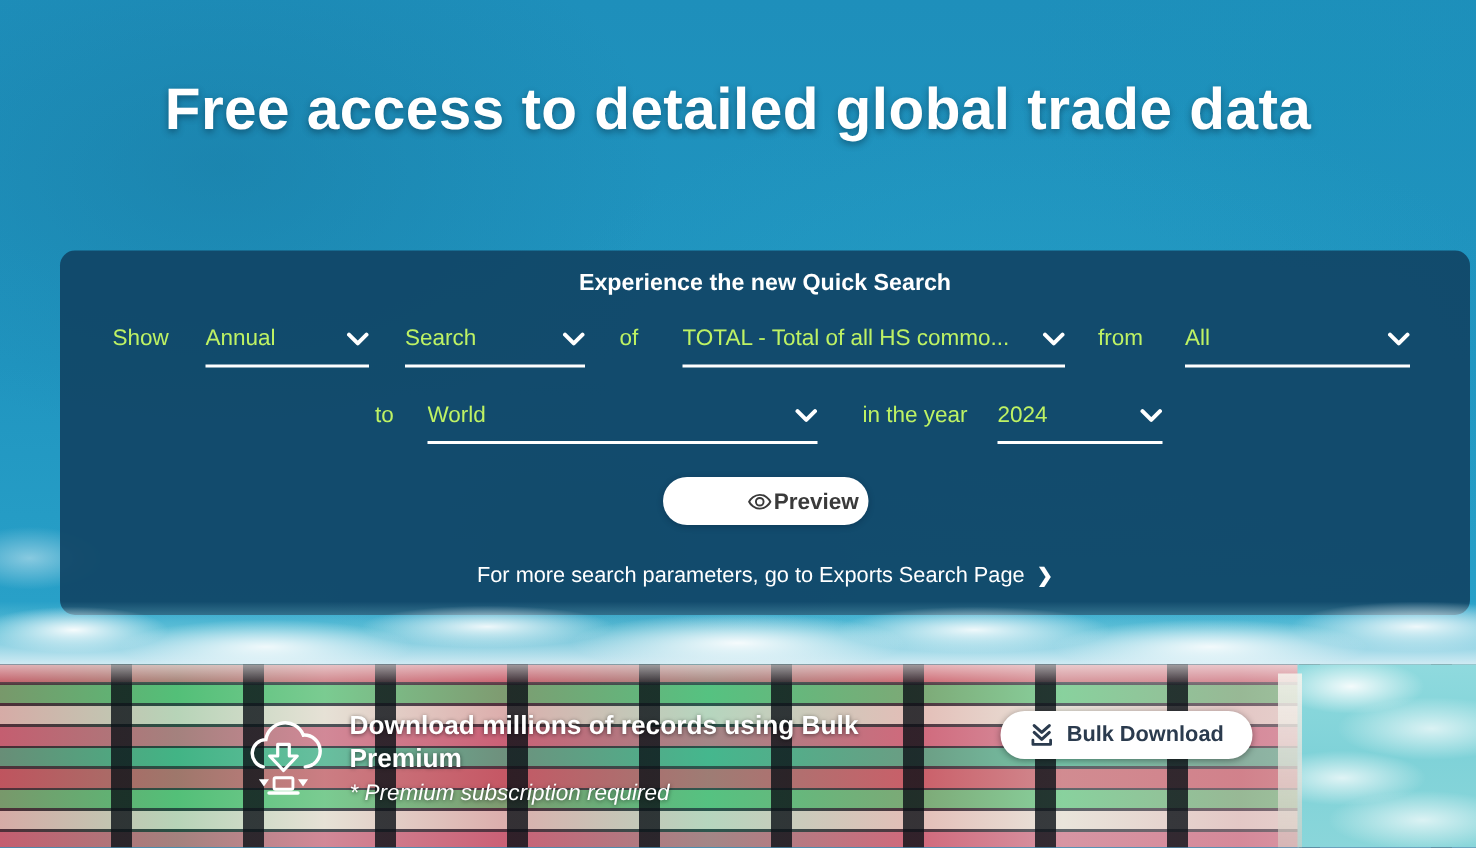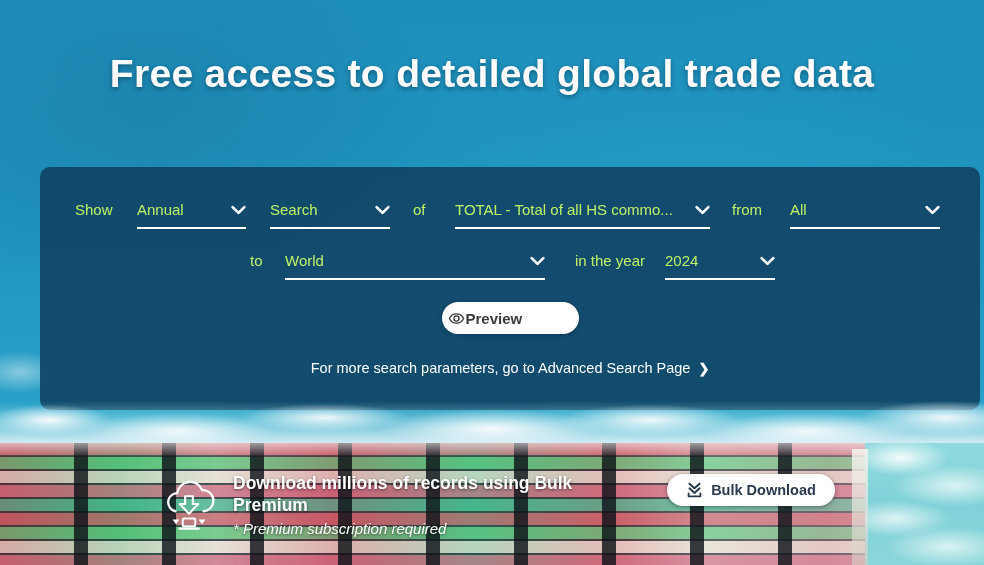--- a/index.html
+++ b/index.html
@@ -63,21 +63,21 @@
   }
   .dd span{white-space:nowrap;overflow:hidden;}
   .dd-frequency{width:109px;margin-right:24px;}
   .dd-flow{width:120px;margin-right:23px;}
   .dd-commodity{width:255px;margin-right:22px;}
   .dd-reporter{width:150px;}
   .dd-partner{width:260px;margin-right:30px;}
   .dd-year{width:110px;}
   .chev{flex:0 0 auto;margin-left:6px;}
   .preview-btn{
-    display:flex;align-items:center;justify-content:flex-start;gap:1px;
+    display:flex;align-items:center;justify-content:flex-end;gap:1px;
     margin:22px auto 0;width:137px;height:32px;border:none;border-radius:16px;
     background:#ffffff;color:#3a3a3a;font-family:"Liberation Sans",sans-serif;
     font-size:15px;font-weight:bold;cursor:pointer;box-shadow:0 1px 4px rgba(0,20,40,.3);
   }
   .advanced{
     margin-top:26px;text-align:center;color:#ffffff;font-size:14.5px;line-height:16px;cursor:pointer;
   }
   .advanced .adv-chev{font-weight:bold;font-size:13px;margin-left:4px;}
   
   .bulk{
@@ -130,20 +130,21 @@
     cursor:pointer;box-shadow:0 1px 5px rgba(0,0,0,.4);
   }
 </style>
 </head>
 <body>
 
 <div class="hero">
   <h1 class="hero-title">Free access to detailed global trade data</h1>
 
   <div class="panel">
+    <div class="panel-heading">Experience the new Quick Search</div>
 
     <div class="row row1">
       <span class="lbl lbl-show">Show</span>
       <div class="dd dd-frequency">
         <span>Annual</span>
         <svg class="chev" width="15" height="10" viewBox="0 0 18 12">
             <polyline points="2,2.5 9,9.5 16,2.5" fill="none" stroke="#ffffff" stroke-width="3.2" stroke-linecap="round" stroke-linejoin="round"></polyline>
           </svg>
       </div>
       <div class="dd dd-flow">
@@ -187,21 +188,21 @@
 
     <button class="preview-btn">
       <svg width="17" height="17" viewBox="0 0 24 24">
         <path d="M12 5.5C7 5.5 3.2 9.4 2 12c1.2 2.6 5 6.5 10 6.5S20.8 14.6 22 12c-1.2-2.6-5-6.5-10-6.5z" fill="none" stroke="#3a3a3a" stroke-width="1.8"></path>
         <circle cx="12" cy="12" r="3.6" fill="none" stroke="#3a3a3a" stroke-width="1.8"></circle>
       </svg>
       <span>Preview</span>
     </button>
 
     <div class="advanced">
-      <span>For more search parameters, go to Advanced Search Page</span>
+      <span>For more search parameters, go to Exports Search Page</span>
       <span class="adv-chev">❯</span>
     </div>
   </div>
 </div>
 
 <div class="bulk">
   <div class="bulk-water"></div>
   <div class="crane"></div>
 
   <svg class="bulk-icon" width="58" height="56" viewBox="0 0 60 58">

